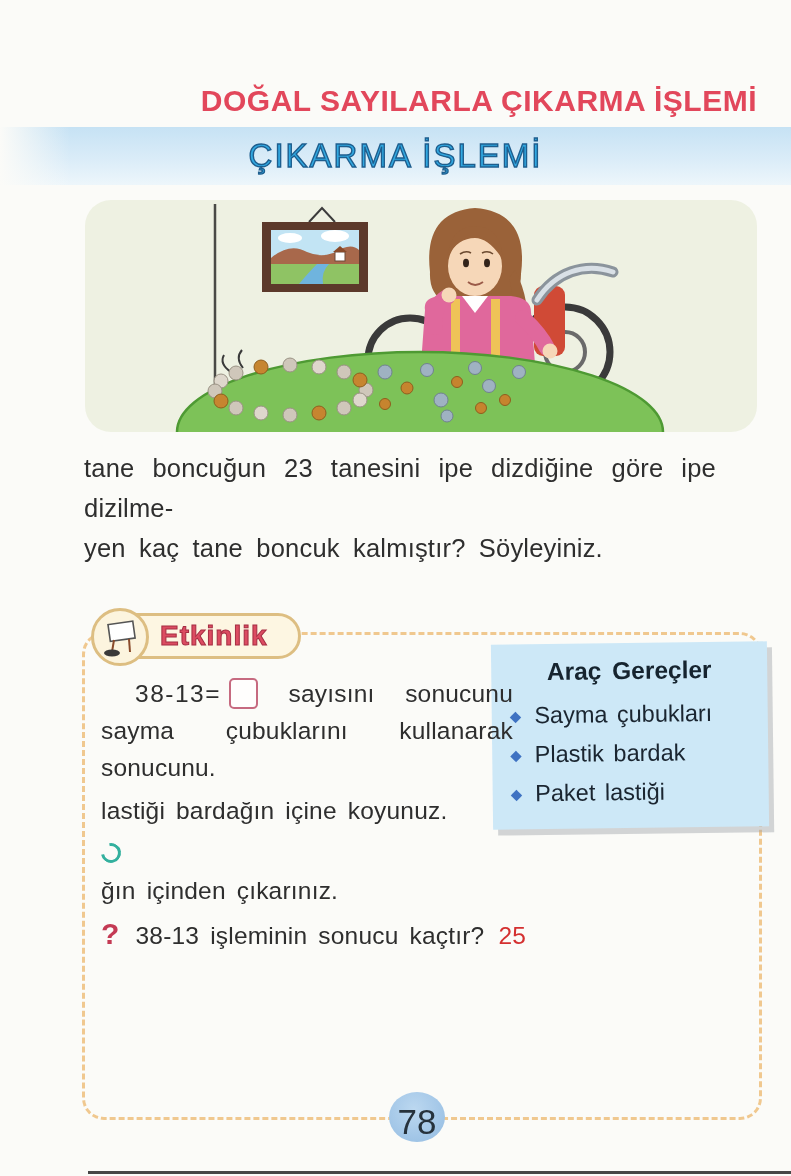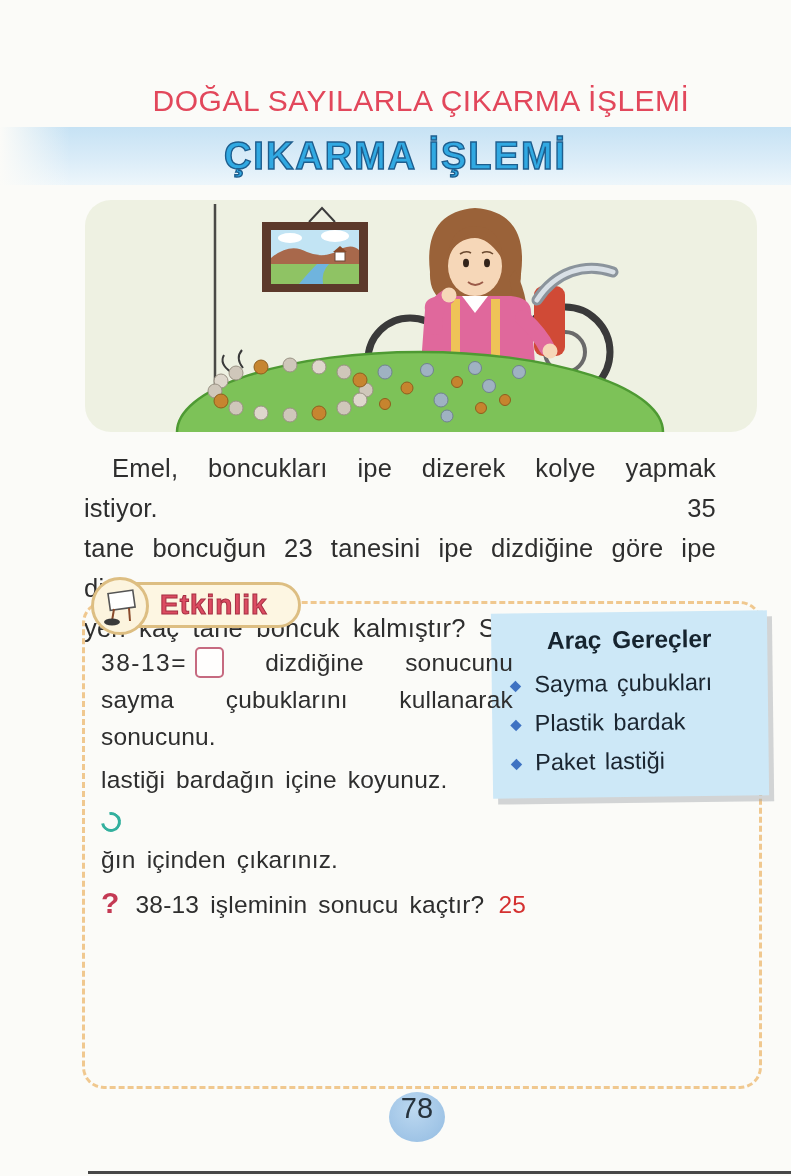--- a/index.html
+++ b/index.html
@@ -5,54 +5,54 @@
   html,body{margin:0;padding:0;}
   body{
     width:791px;height:1176px;position:relative;overflow:hidden;
     background:#FBFBF8;
     font-family:"Liberation Sans", sans-serif;
     color:#2E2E2E;
   }
   
   .page-title{
     position:absolute;top:84px;left:85px;width:672px;
-    text-align:center;font-size:30px;font-weight:normal;
+    text-align:right;font-size:30px;font-weight:bold;
     color:#E2475B;letter-spacing:.5px;white-space:nowrap;
   }
   
   .banner{
     position:absolute;top:127px;left:0;width:791px;height:58px;
     background:linear-gradient(180deg,#C6E2F4 0%,#DAECF8 55%,#EDF6FB 100%);
     display:flex;align-items:center;justify-content:center;
   }
   .banner::before{
     content:"";position:absolute;left:0;top:0;bottom:0;width:70px;
     background:linear-gradient(90deg,#FBFBF8,rgba(251,251,248,0));
   }
   .banner-text{
-    font-size:38px;font-weight:bold;color:#31A9E2;
+    font-size:33px;font-weight:normal;color:#31A9E2;
     -webkit-text-stroke:1.4px #1E5E8E;letter-spacing:2px;white-space:nowrap;
   }
   
   .illo{
     position:absolute;left:85px;top:200px;width:672px;height:232px;
     border-radius:26px;background:#EEF1E2;overflow:hidden;
   }
   
   .para{
     position:absolute;left:84px;top:448px;width:632px;
     font-size:25.5px;line-height:40px;color:#2E2E2E;
     word-spacing:6px;letter-spacing:.2px;
   }
   .jline{display:block;text-align:justify;text-align-last:justify;}
   .lline{display:block;text-align:left;}
   .indent{text-indent:28px;}
   
   .etkinlik{
-    position:absolute;left:82px;top:601px;width:680px;height:488px;
+    position:absolute;left:82px;top:632px;width:680px;height:488px;
     border:3px dashed #F0C88F;border-radius:22px;box-sizing:border-box;
   }
   .pill{
     position:absolute;top:-22px;left:8px;height:46px;
     background:#FDF6E2;border:3px solid #DDBE82;border-radius:26px;
     display:flex;align-items:center;padding:0 30px 0 64px;box-sizing:border-box;
   }
   .pill-icon{
     position:absolute;left:-5px;top:-8px;width:58px;height:58px;border-radius:50%;
     background:#FCF4DE;border:3px solid #DDBE82;box-sizing:border-box;
@@ -79,40 +79,40 @@
   }
   .diamond{color:#3E72C2;font-size:15px;flex:0 0 auto;}
   
   .et-body{
     position:absolute;left:16px;top:40px;width:650px;
     font-size:24.5px;line-height:37px;color:#2E2E2E;
     word-spacing:4px;letter-spacing:.2px;
   }
   .narrow{width:412px;}
   .blk{margin-bottom:6px;}
-  .prob1{display:flex;align-items:flex-start;justify-content:space-between;height:37px;}
+  .prob1{display:flex;align-items:flex-start;justify-content:space-between;height:37px;margin-left:34px;}
   .eqgrp{display:flex;align-items:center;gap:8px;letter-spacing:1.5px;}
   .ansbox{
     width:29px;height:31px;border:2.5px solid #C66A80;border-radius:5px;
     display:inline-block;box-sizing:border-box;background:#FFFEFD;
   }
   .bullet{
     display:inline-block;width:14px;height:14px;box-sizing:content-box;
     border:3.5px solid #33B09E;border-left-color:transparent;border-radius:50%;
     margin-right:12px;transform:rotate(35deg);vertical-align:-1px;
   }
   .qline{margin-top:2px;}
   .qmark{color:#C43A54;font-weight:bold;font-size:30px;margin-right:16px;}
   .ans25{color:#D43030;margin-left:14px;}
   
   .pagenum{
     position:absolute;left:389px;top:1092px;width:56px;height:50px;border-radius:50%;
     background:radial-gradient(circle at 45% 35%,#BCD8F0,#9FC4E6 70%,#8FB6DC);
-    display:flex;align-items:flex-start;justify-content:center;
-    font-size:29px;color:#26323C;
+    display:flex;align-items:flex-end;justify-content:center;
+    font-size:35px;color:#26323C;
   }
   .bottom-edge{
     position:absolute;left:88px;right:0;bottom:2px;height:3px;background:#474747;
   }
 </style>
 </head>
 <body>
 
 <div class="page-title">DOĞAL SAYILARLA ÇIKARMA İŞLEMİ</div>
 
@@ -201,21 +201,20 @@
       <circle cx="404" cy="186" r="6.5" fill="#9FB2C2" stroke="#70828F" stroke-width="1"></circle>
       <circle cx="420" cy="200" r="5.5" fill="#C6842E" stroke="#8F5E1E" stroke-width="1"></circle>
       <circle cx="434" cy="172" r="6.5" fill="#9FB2C2" stroke="#70828F" stroke-width="1"></circle>
       <circle cx="362" cy="216" r="6" fill="#9FB2C2" stroke="#70828F" stroke-width="1"></circle>
       <circle cx="396" cy="208" r="5.5" fill="#C6842E" stroke="#8F5E1E" stroke-width="1"></circle>
     </g>
   </svg>
 </div>
 
 <div class="para">
-  <span class="jline indent">Emel, boncukları ipe dizerek kolye yapmak istiyor. 35</span>
   <span class="jline">tane boncuğun 23 tanesini ipe dizdiğine göre ipe dizilme-</span>
   <span class="lline">yen kaç tane boncuk kalmıştır? Söyleyiniz.</span>
 </div>
 
 <div class="etkinlik">
 
   <div class="pill">
     <div class="pill-icon">
       <svg width="40" height="40" viewBox="0 0 40 40">
         <rect x="9" y="6" width="25" height="17" fill="#FFFFFF" stroke="#555555" stroke-width="1.6" transform="rotate(-8 20 14)"></rect>
@@ -244,21 +243,21 @@
   </div>
 
   <div class="et-body">
 
     <div class="narrow blk">
       <span class="prob1">
         <span class="eqgrp">
           <span>38-13=</span>
           <span class="ansbox"></span>
         </span>
-        <span>dizdiğine</span>
+        <span>sayısını</span>
         <span>sonucunu</span>
       </span>
       <span class="jline">sayma çubuklarını kullanarak</span>
       <span class="lline">sonucunu.</span>
     </div>
 
 
     <div class="blk">
       <span class="lline">lastiği bardağın içine koyunuz.</span>
     </div>

